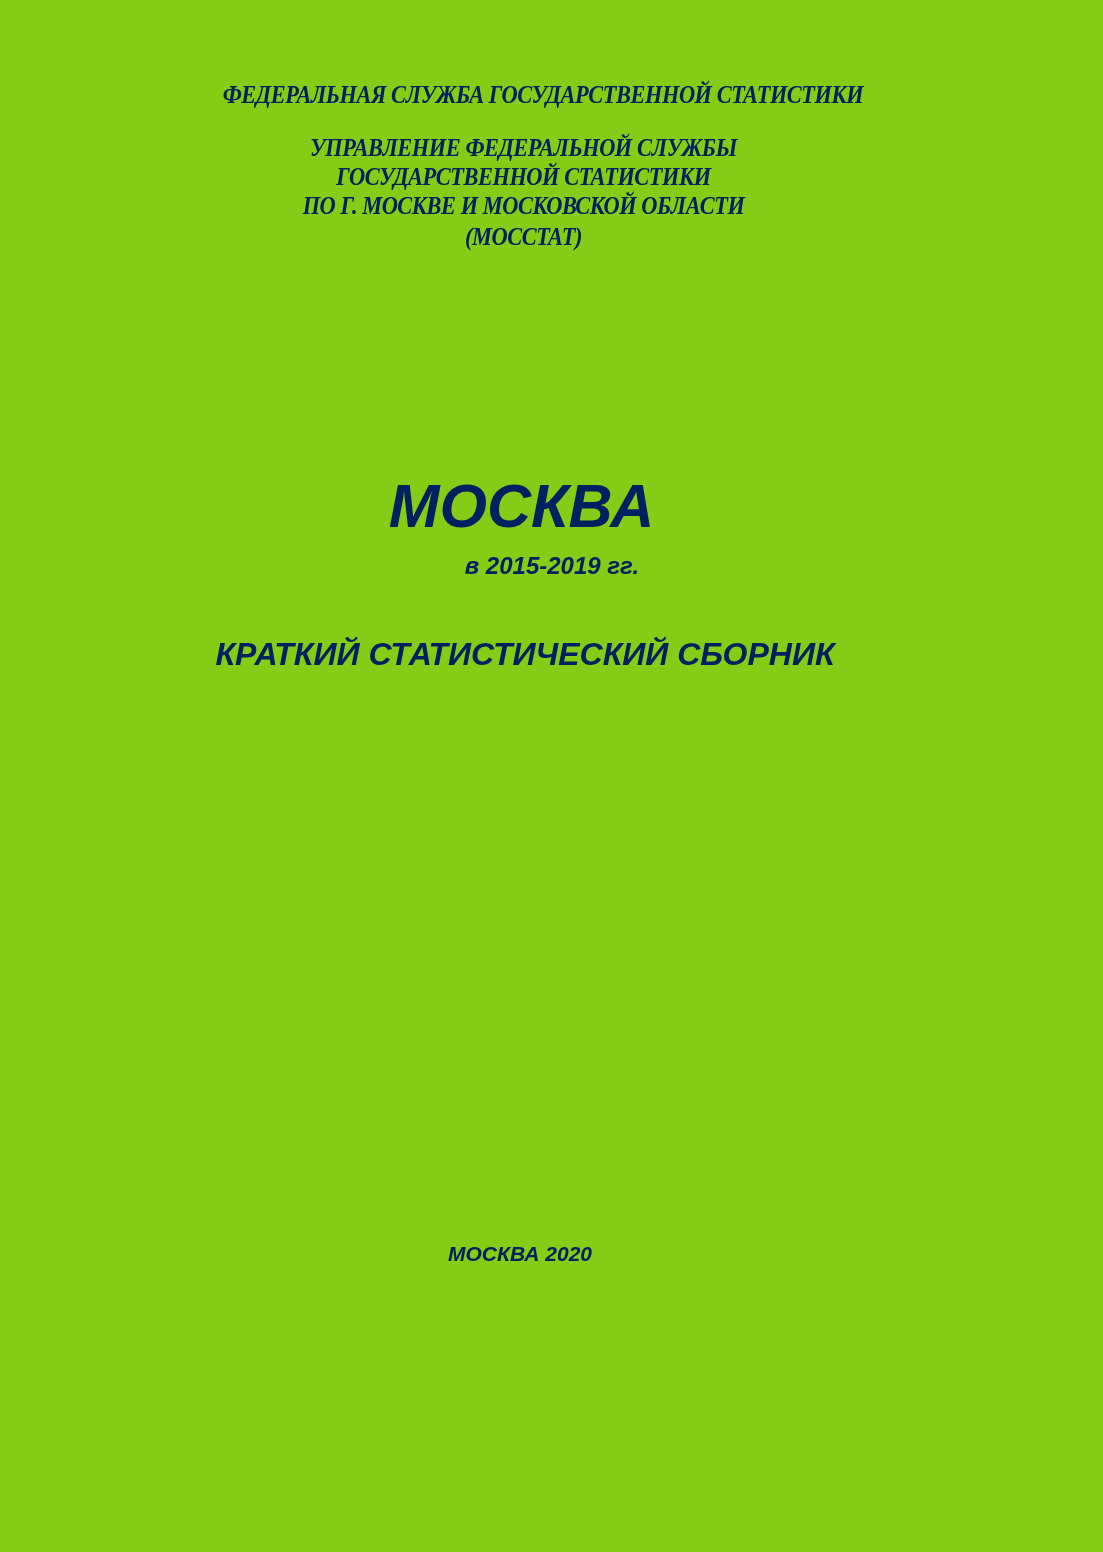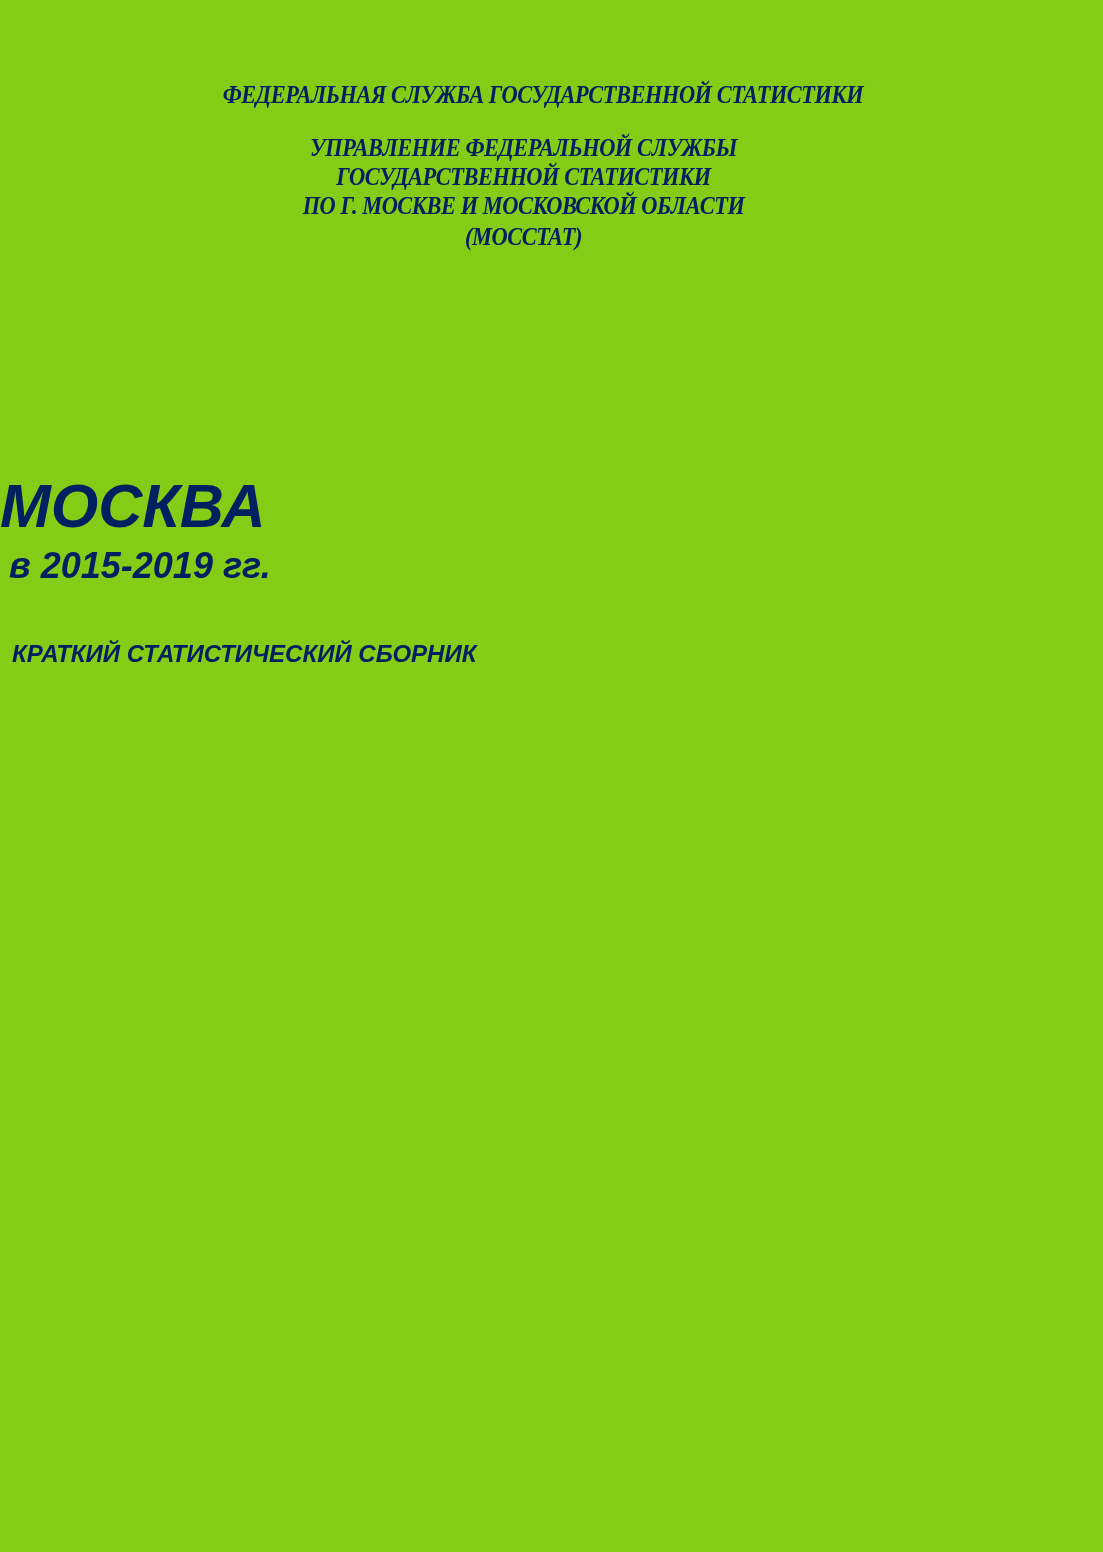--- a/index.html
+++ b/index.html
@@ -30,20 +30,21 @@
       text-align: center;
       transform-origin: center center;
     }
     .sans-line {
       position: absolute;
       font-family: "Liberation Sans", "DejaVu Sans", sans-serif;
       font-weight: bold;
       font-style: italic;
       color: #002060;
       white-space: nowrap;
+      text-align: center;
     }
     #agency {
       left: 0; width: 1086px;
       top: 80px;
       font-size: 26px;
       line-height: 30px;
       letter-spacing: -0.5px;
       transform: scaleX(0.86);
     }
     .dept {
@@ -58,29 +59,30 @@
     #dept-3 { top: 191px; }
     #dept-4 { top: 222px; }
 
     #title {
       left: 0; width: 1043px;
       top: 470px;
       font-size: 61px;
       line-height: 72px;
     }
     #subtitle {
-      left: 9px; width: 1040px;
+      left: 0; width: 1040px;
       top: 543px;
-      font-size: 36px;
+      font-size: 24px;
       line-height: 46px;
+      padding-left: 32px;
     }
     #collection {
-      left: 12px; width: 1042px;
+      left: 4px; width: 1042px;
       top: 639px;
-      font-size: 24px;
+      font-size: 32px;
       line-height: 30px;
     }
     #place-year {
       left: 0; width: 1040px;
       top: 1240px;
       font-size: 21px;
       line-height: 28px;
     }
   </style>
 </head>
@@ -94,14 +96,15 @@
   <div id="dept-2" class="serif-line dept">ГОСУДАРСТВЕННОЙ СТАТИСТИКИ</div>
   <div id="dept-3" class="serif-line dept">ПО Г. МОСКВЕ И МОСКОВСКОЙ ОБЛАСТИ</div>
   <div id="dept-4" class="serif-line dept">(МОССТАТ)</div>
 
   <div id="title" class="sans-line">МОСКВА</div>
 
   <div id="subtitle" class="sans-line">в 2015-2019 гг.</div>
 
   <div id="collection" class="sans-line">КРАТКИЙ СТАТИСТИЧЕСКИЙ СБОРНИК</div>
 
+  <div id="place-year" class="sans-line">МОСКВА 2020</div>
 
 </div>
 
 </body></html>

